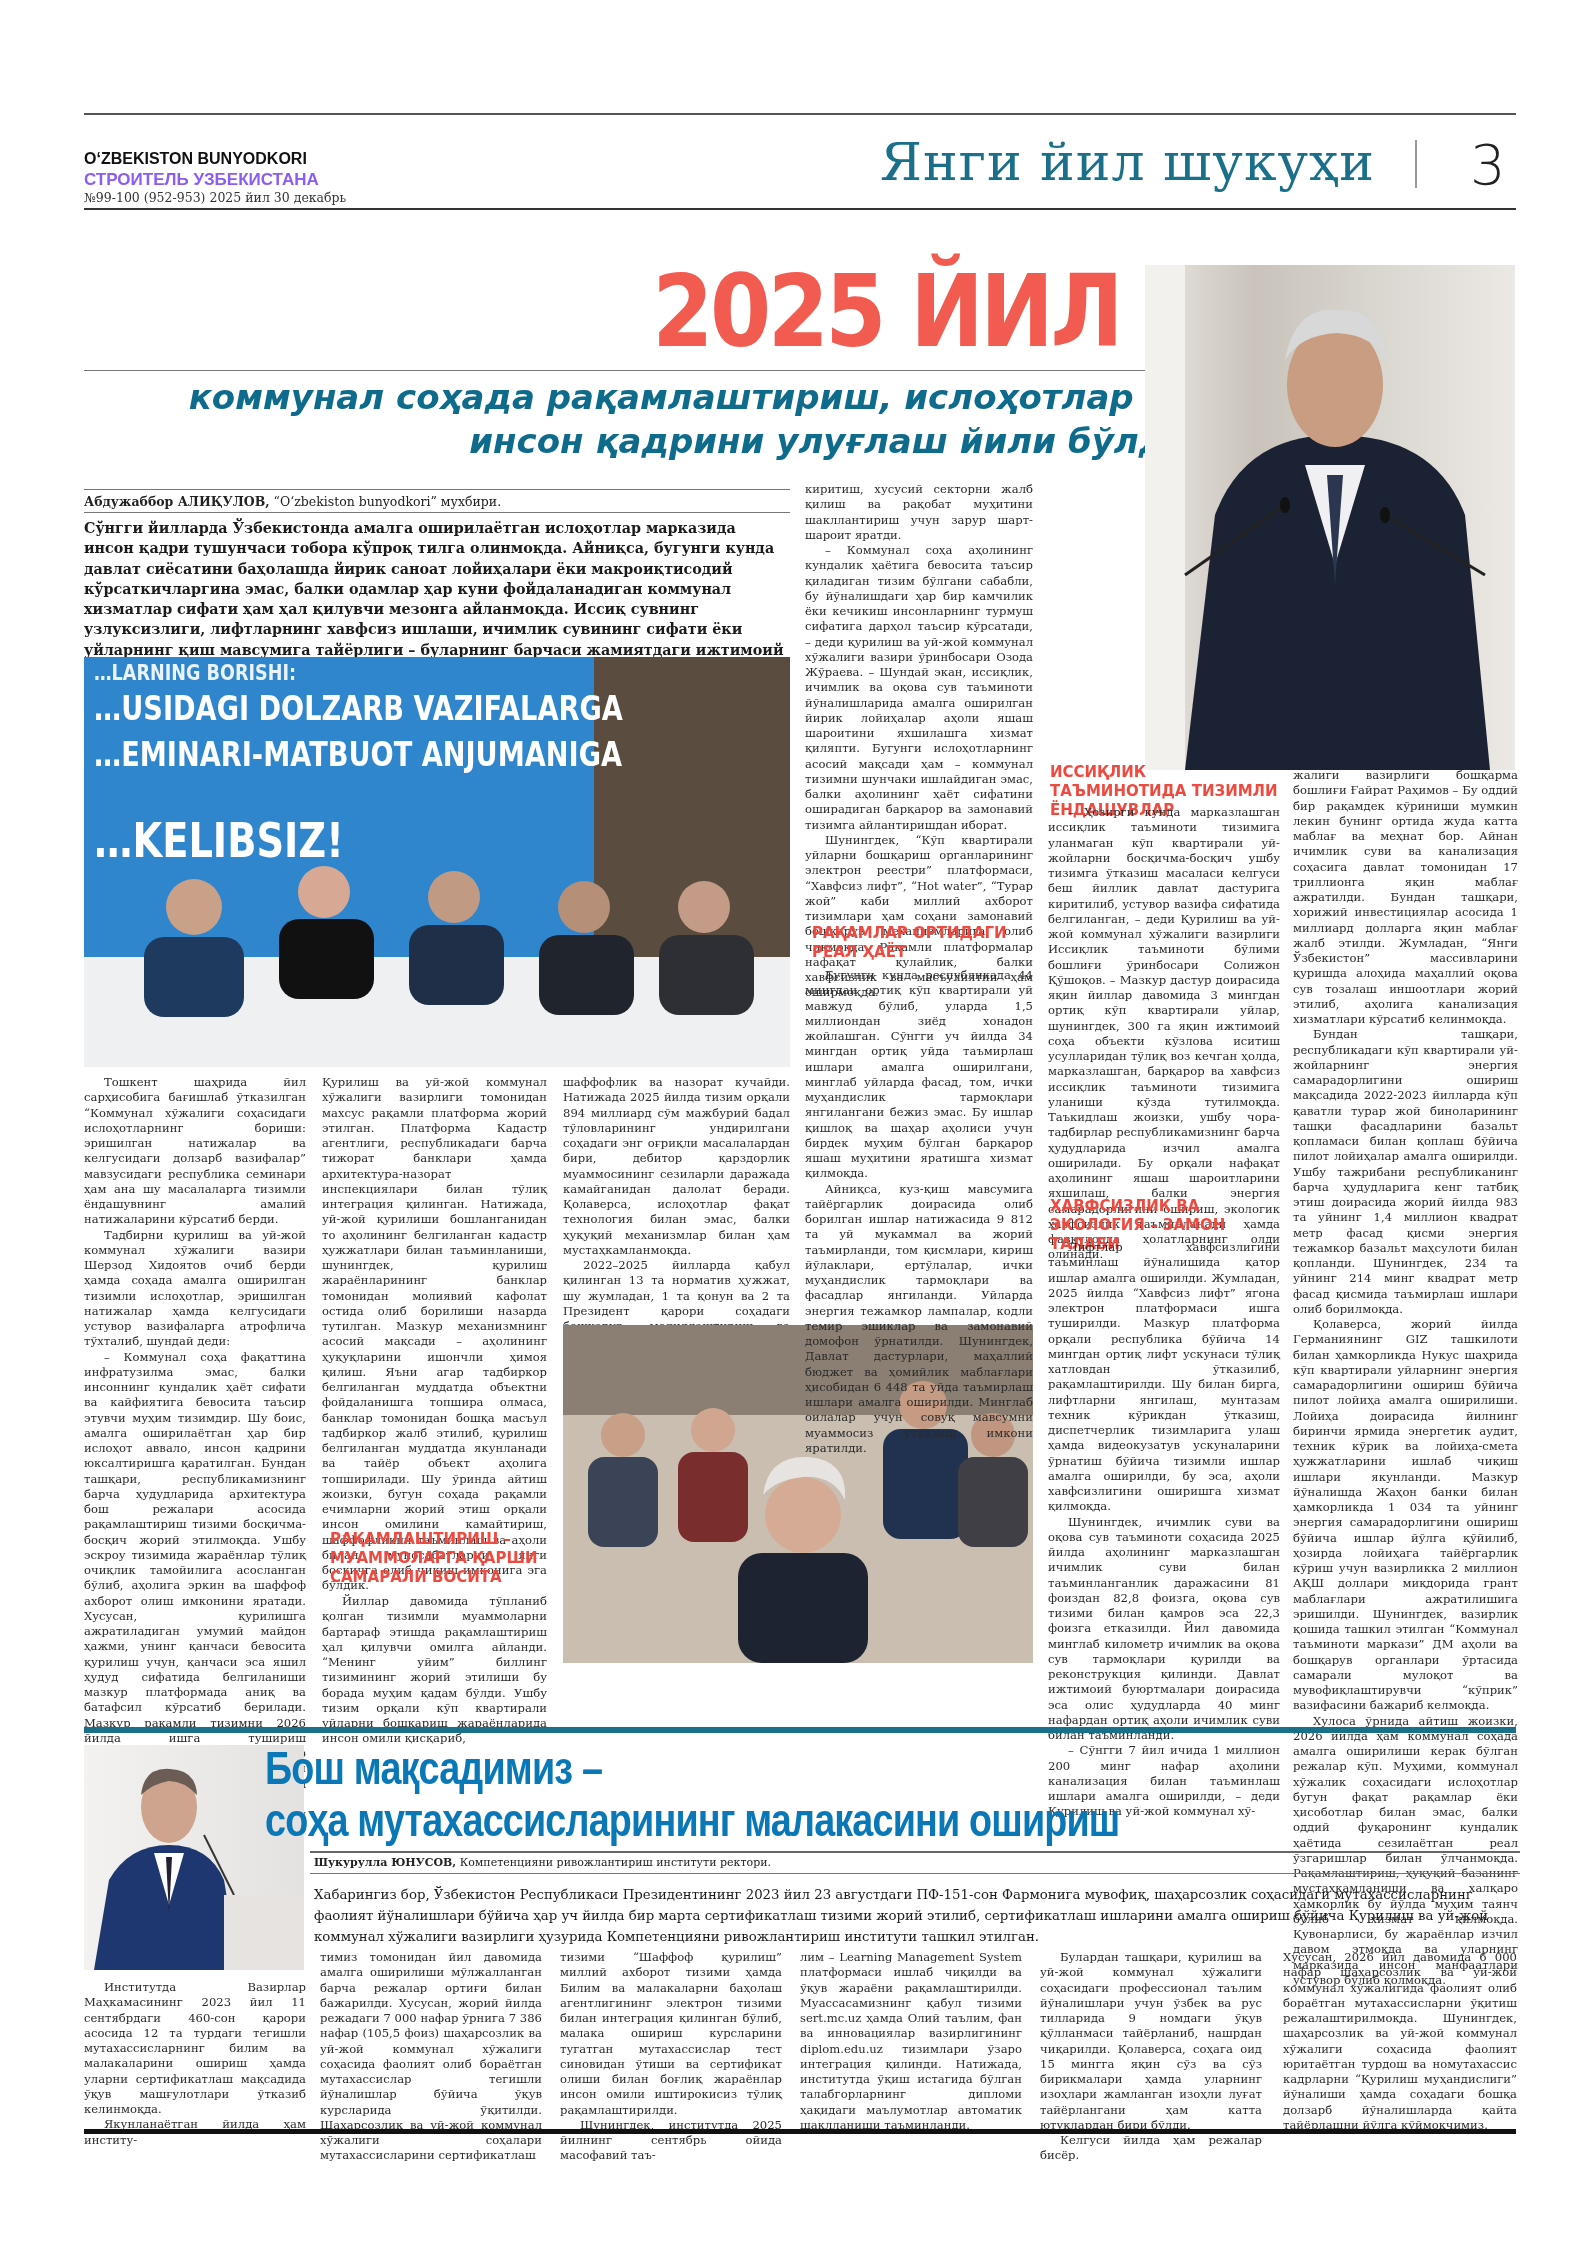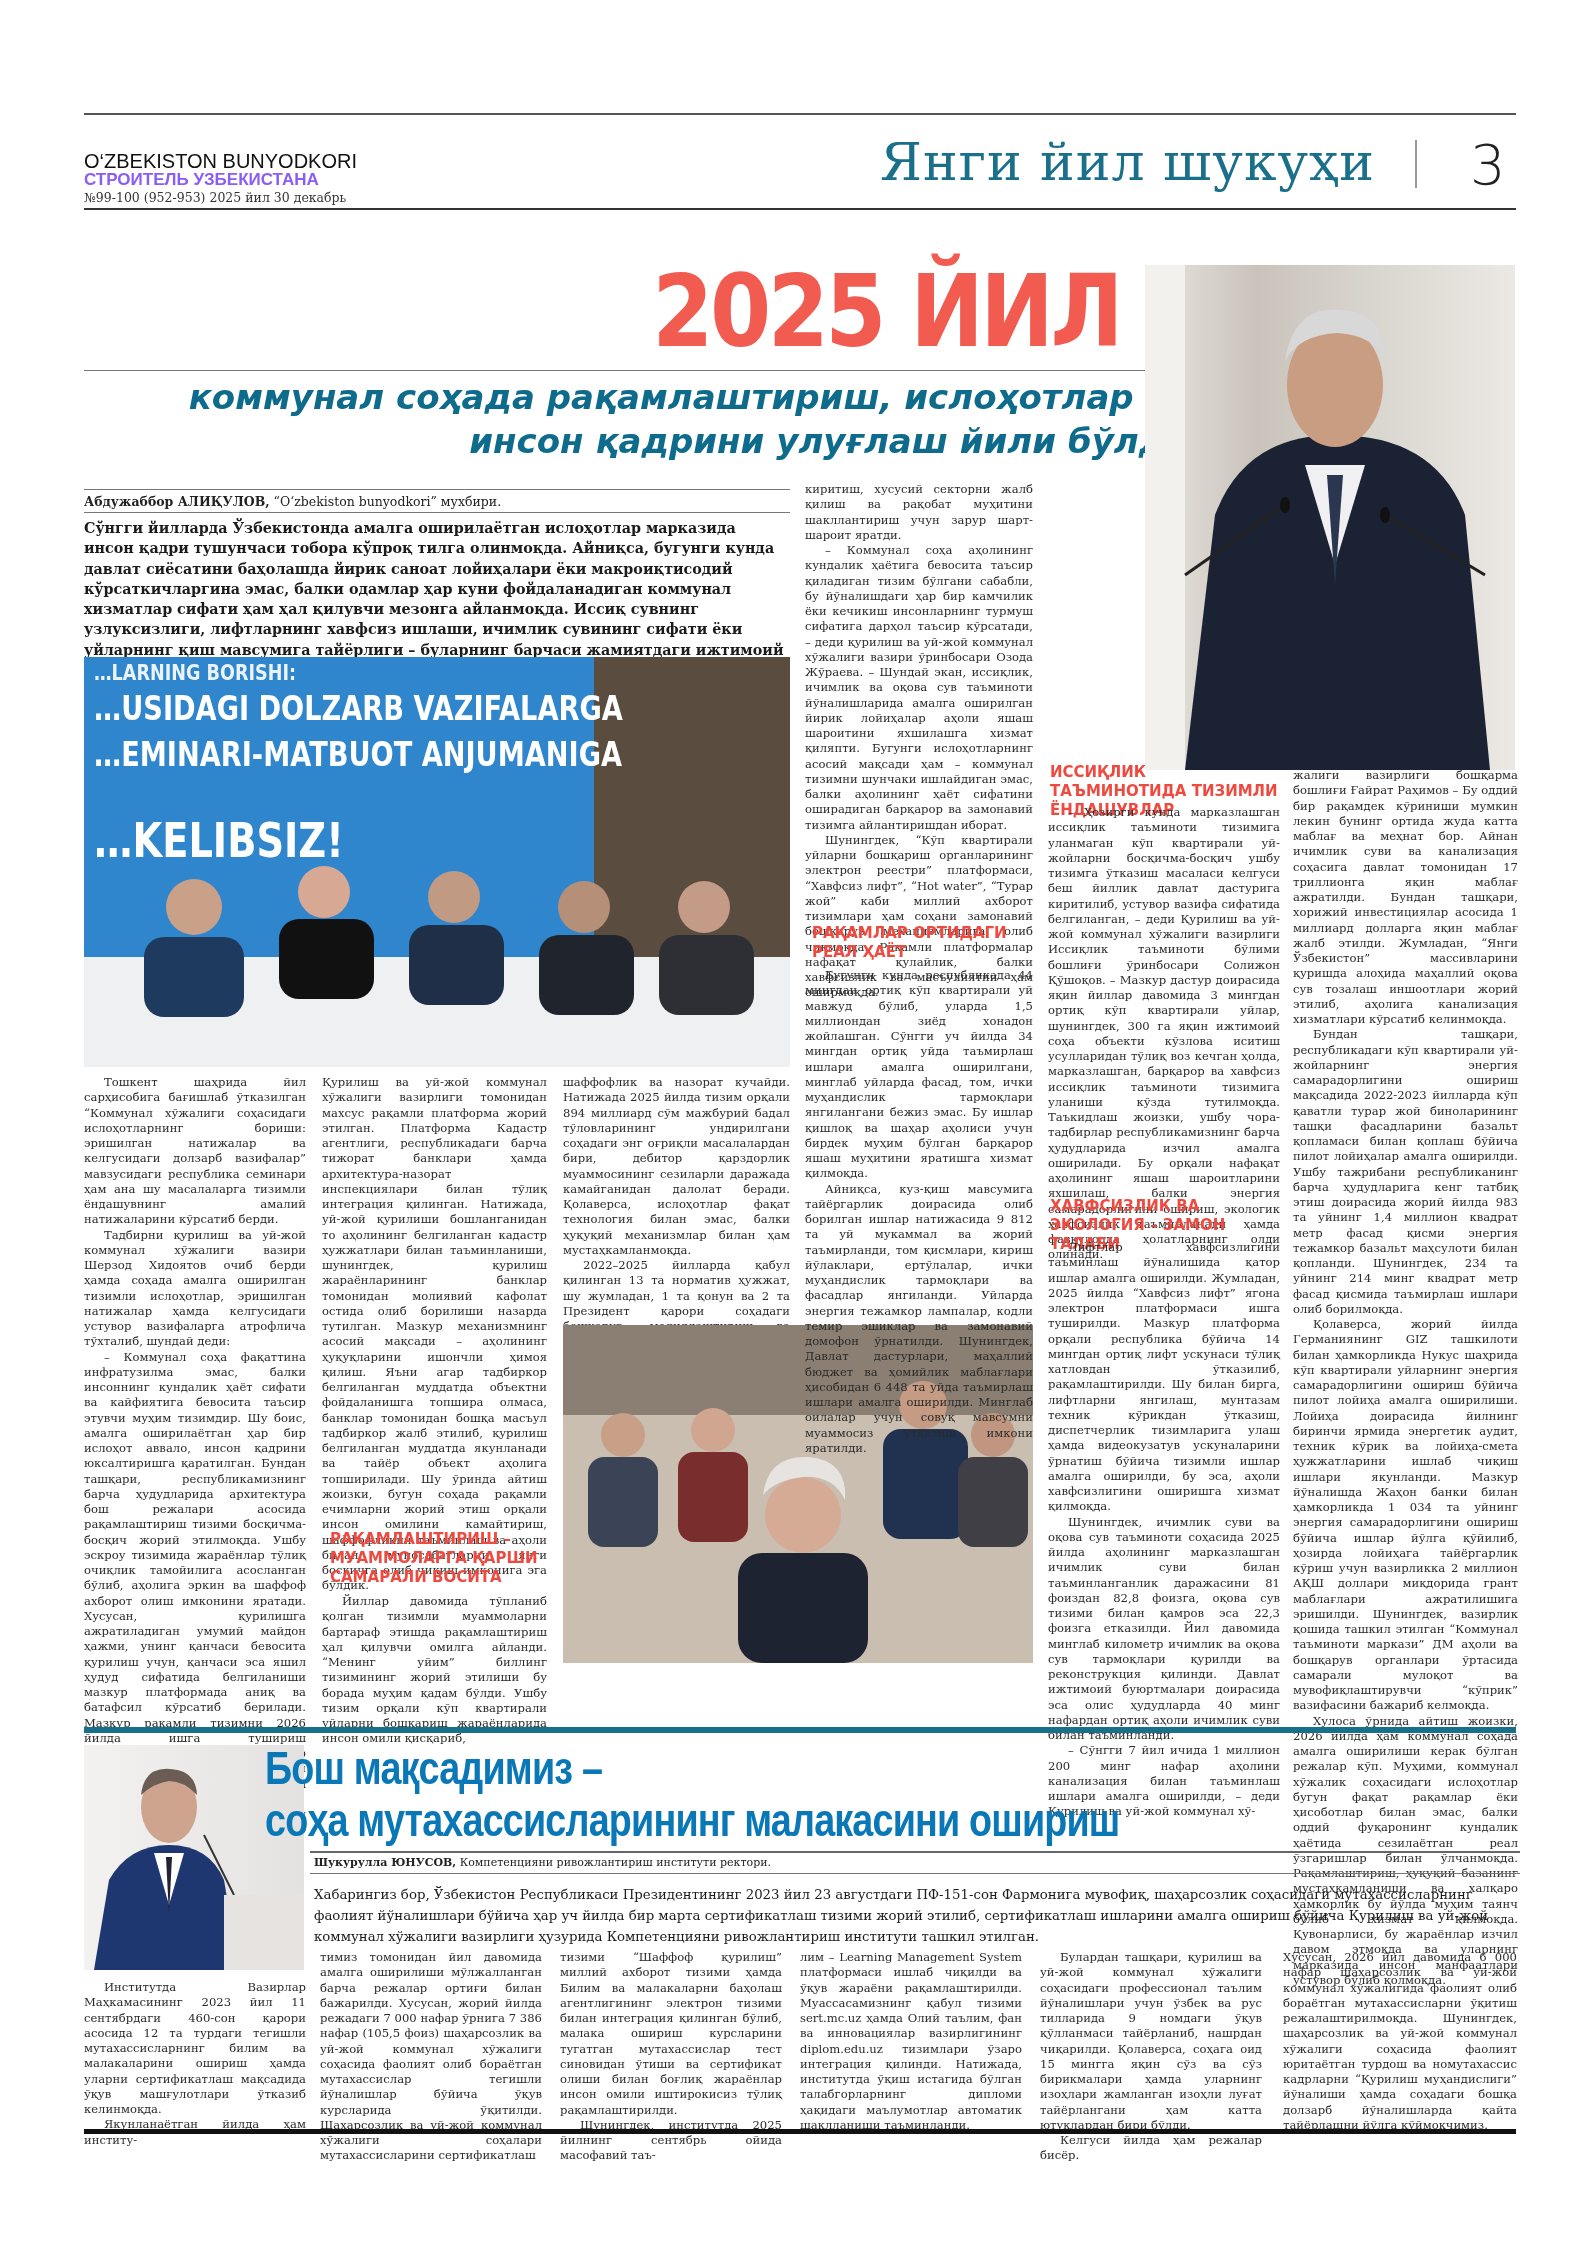--- a/index.html
+++ b/index.html
@@ -1,20 +1,20 @@
 <!DOCTYPE html>
 <html><head>
 <meta charset="utf-8">
 <style>
 *{box-sizing:border-box;margin:0;padding:0}
 html,body{width:1588px;height:2246px;background:#fff;overflow:hidden}
 body{position:relative;font-family:"DejaVu Serif",serif;color:#222}
 .abs{position:absolute}
 .rule{position:absolute;background:#555}
-.mast-1{left:84px;top:150px;font-family:"Liberation Sans",sans-serif;font-weight:normal;font-size:20px;color:#111}
+.mast-1{left:84px;top:150px;font-family:"Liberation Sans",sans-serif;font-weight:bold;font-size:16px;color:#111}
 .mast-2{left:84px;top:170px;font-family:"Liberation Sans",sans-serif;font-weight:bold;font-size:17px;color:#8b5cf6}
 .mast-3{left:84px;top:190px;font-family:"DejaVu Serif",serif;font-size:12.5px;color:#333}
 .rubric{left:880px;top:132px;font-family:"DejaVu Serif",serif;font-size:52px;color:#1a6f8a;letter-spacing:1px}
 .pagesep{left:1415px;top:140px;width:2px;height:48px;background:#999}
 .pagenum{left:1470px;top:132px;font-family:"DejaVu Sans",sans-serif;font-weight:200;font-size:56px;color:#222}
 .headline{left:480px;top:262px;width:640px;text-align:right;font-family:"DejaVu Sans",sans-serif;font-weight:900;font-size:100px;line-height:100px;color:#f25c50;letter-spacing:-4px;transform:scaleX(0.88);transform-origin:right}
 .subhead{left:100px;top:375px;width:1090px;text-align:right;font-family:"DejaVu Sans",sans-serif;font-weight:bold;font-style:italic;font-size:34px;line-height:44px;color:#0e6b8b}
 .byline{left:84px;top:494px;font-size:12.5px;color:#222}
 .byline b{font-weight:bold}
 .lead{left:84px;top:518px;width:706px;font-family:"DejaVu Serif",serif;font-weight:bold;font-size:14.3px;line-height:20.3px;color:#1b1b1b}

